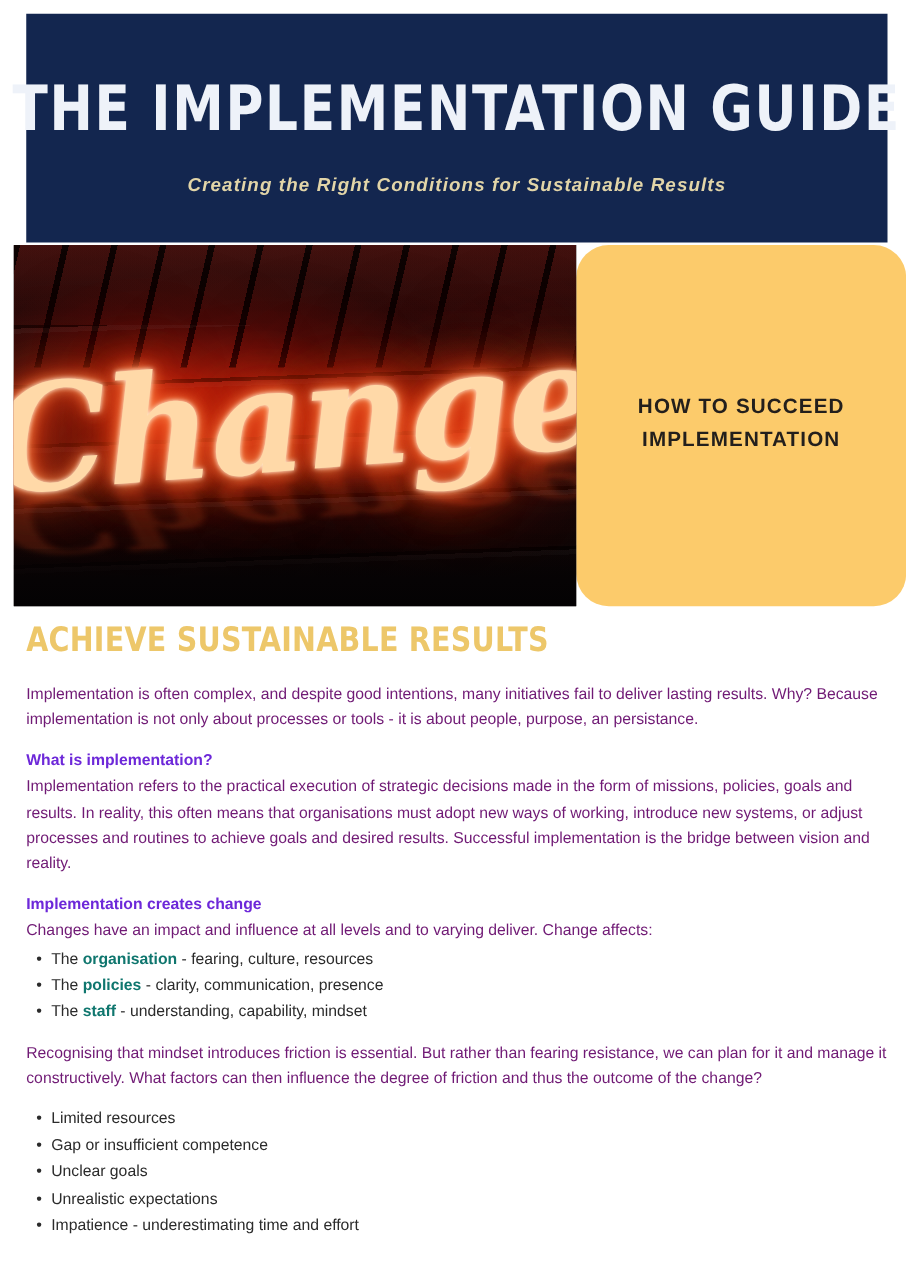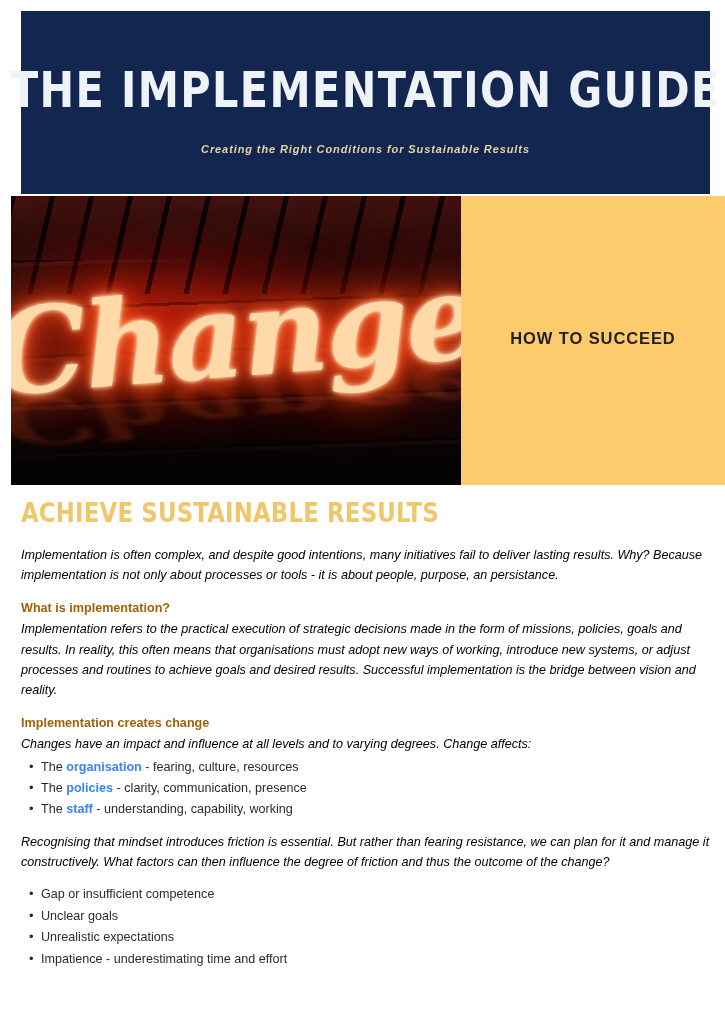--- a/index.html
+++ b/index.html
@@ -27,21 +27,21 @@
     line-height:1;
     transform:scaleX(0.92);
     white-space:nowrap;
     text-align:center;
     margin-top:14px;
   }
   .header-subtitle {
     color:#e2d5a8;
     font-style:italic;
     font-weight:700;
-    font-size:11px;
+    font-size:15px;
     letter-spacing:0.9px;
     margin-top:28px;
     white-space:nowrap;
     text-align:center;
   }
 
   
   .hero-row {
     position:absolute; left:11px; top:196px;
     width:714px; height:289px;
@@ -109,21 +109,21 @@
     color:rgba(255,90,35,0.17);
     letter-spacing:-2px;
     transform:rotate(-4.5deg) translateY(64px) scaleY(-0.55);
     filter:blur(3px);
   }
 
   
   .hero-panel {
     flex:1; height:289px;
     background:#fccb6b;
-    display:flex; align-items:center; justify-content:center;
+    display:flex; align-items:center; justify-content:center;border-radius:26px;
   }
   .hero-panel-text {
     color:#231f1c;
     font-weight:700;
     font-size:16.5px;
     line-height:1.62;
     letter-spacing:0.9px;
     text-align:center;
     padding:0 8px;
     transform:translateY(-2px);
@@ -140,30 +140,29 @@
     letter-spacing:0.2px;
     transform:scaleX(0.94);
     transform-origin:left center;
     white-space:nowrap;
     margin-bottom:17px;
   }
 
   .para {
     font-size:12.6px;
     line-height:1.62;
-    color:#000000;
+    color:#701a75;
     margin-bottom:12px;
     max-width:706px;
-    font-style:italic;
   }
   .para.tight { margin-bottom:2px; }
   .sub-heading {
     font-size:12.6px;
     font-weight:700;
-    color:#a16207;
+    color:#6d28d9;
     line-height:1.62;
     margin-bottom:1px;
   }
   ul.blist {
     list-style:none;
     margin:2px 0 12px 0;
     padding:0;
   }
   ul.blist li {
     position:relative;
@@ -171,21 +170,21 @@
     line-height:1.62;
     color:#2b2b2b;
     padding-left:20px;
     margin-bottom:1px;
   }
   ul.blist li::before {
     content:"\2022";
     position:absolute; left:8px; top:-1px;
     font-size:13px; color:#2b2b2b;
   }
-  ul.blist li b { font-weight:700; color:#3b82f6; }
+  ul.blist li b { font-weight:700; color:#0f766e; }
 </style>
 </head>
 <body>
 
 <div class="page">
 
   <div class="header-band">
     <div class="header-title">THE IMPLEMENTATION GUIDE</div>
     <div class="header-subtitle">Creating the Right Conditions for Sustainable Results</div>
   </div>
@@ -197,47 +196,49 @@
       <div class="photo-slats"></div>
       <div class="photo-lines"></div>
       <div class="neon-reflect">Change</div>
       <div class="neon-word">Change</div>
       <div class="photo-bottomdark"></div>
     </div>
 
     <div class="hero-panel">
       <div class="hero-panel-text">
         <div>HOW TO SUCCEED</div>
+        <div>IMPLEMENTATION</div>
       </div>
     </div>
 
   </div>
 
   <div class="content">
 
     <div class="section-heading">ACHIEVE SUSTAINABLE RESULTS</div>
 
     <div class="para">Implementation is often complex, and despite good intentions, many initiatives fail to deliver lasting results. Why? Because implementation is not only about processes or tools - it is about people, purpose, an persistance.</div>
 
     <div class="sub-heading">What is implementation?</div>
     <div class="para">Implementation refers to the practical execution of strategic decisions  made in the form of missions, policies, goals and results. In reality, this often means that organisations must adopt new ways of working, introduce new systems, or adjust processes and routines to achieve goals and desired results. Successful implementation is the bridge between vision and reality.</div>
 
     <div class="sub-heading">Implementation creates change</div>
-    <div class="para tight">Changes have an impact and influence at all levels and to varying degrees. Change affects:</div>
+    <div class="para tight">Changes have an impact and influence at all levels and to varying deliver. Change affects:</div>
 
     <ul class="blist">
       <li><span>The </span><b>organisation</b><span> - fearing, culture, resources</span></li>
       <li><span>The </span><b>policies</b><span> - clarity, communication, presence</span></li>
-      <li><span>The </span><b>staff</b><span> - understanding, capability, working</span></li>
+      <li><span>The </span><b>staff</b><span> - understanding, capability, mindset</span></li>
     </ul>
 
     <div class="para">Recognising that mindset introduces friction is essential. But rather than fearing resistance, we can plan for it and manage it constructively. What factors can then influence the degree of friction and thus the outcome of the change?</div>
 
 
     <ul class="blist">
+      <li>Limited resources</li>
       <li>Gap or insufficient competence</li>
       <li>Unclear goals</li>
       <li>Unrealistic expectations</li>
       <li>Impatience - underestimating time and effort</li>
     </ul>
 
   </div>
 
 </div>
 

